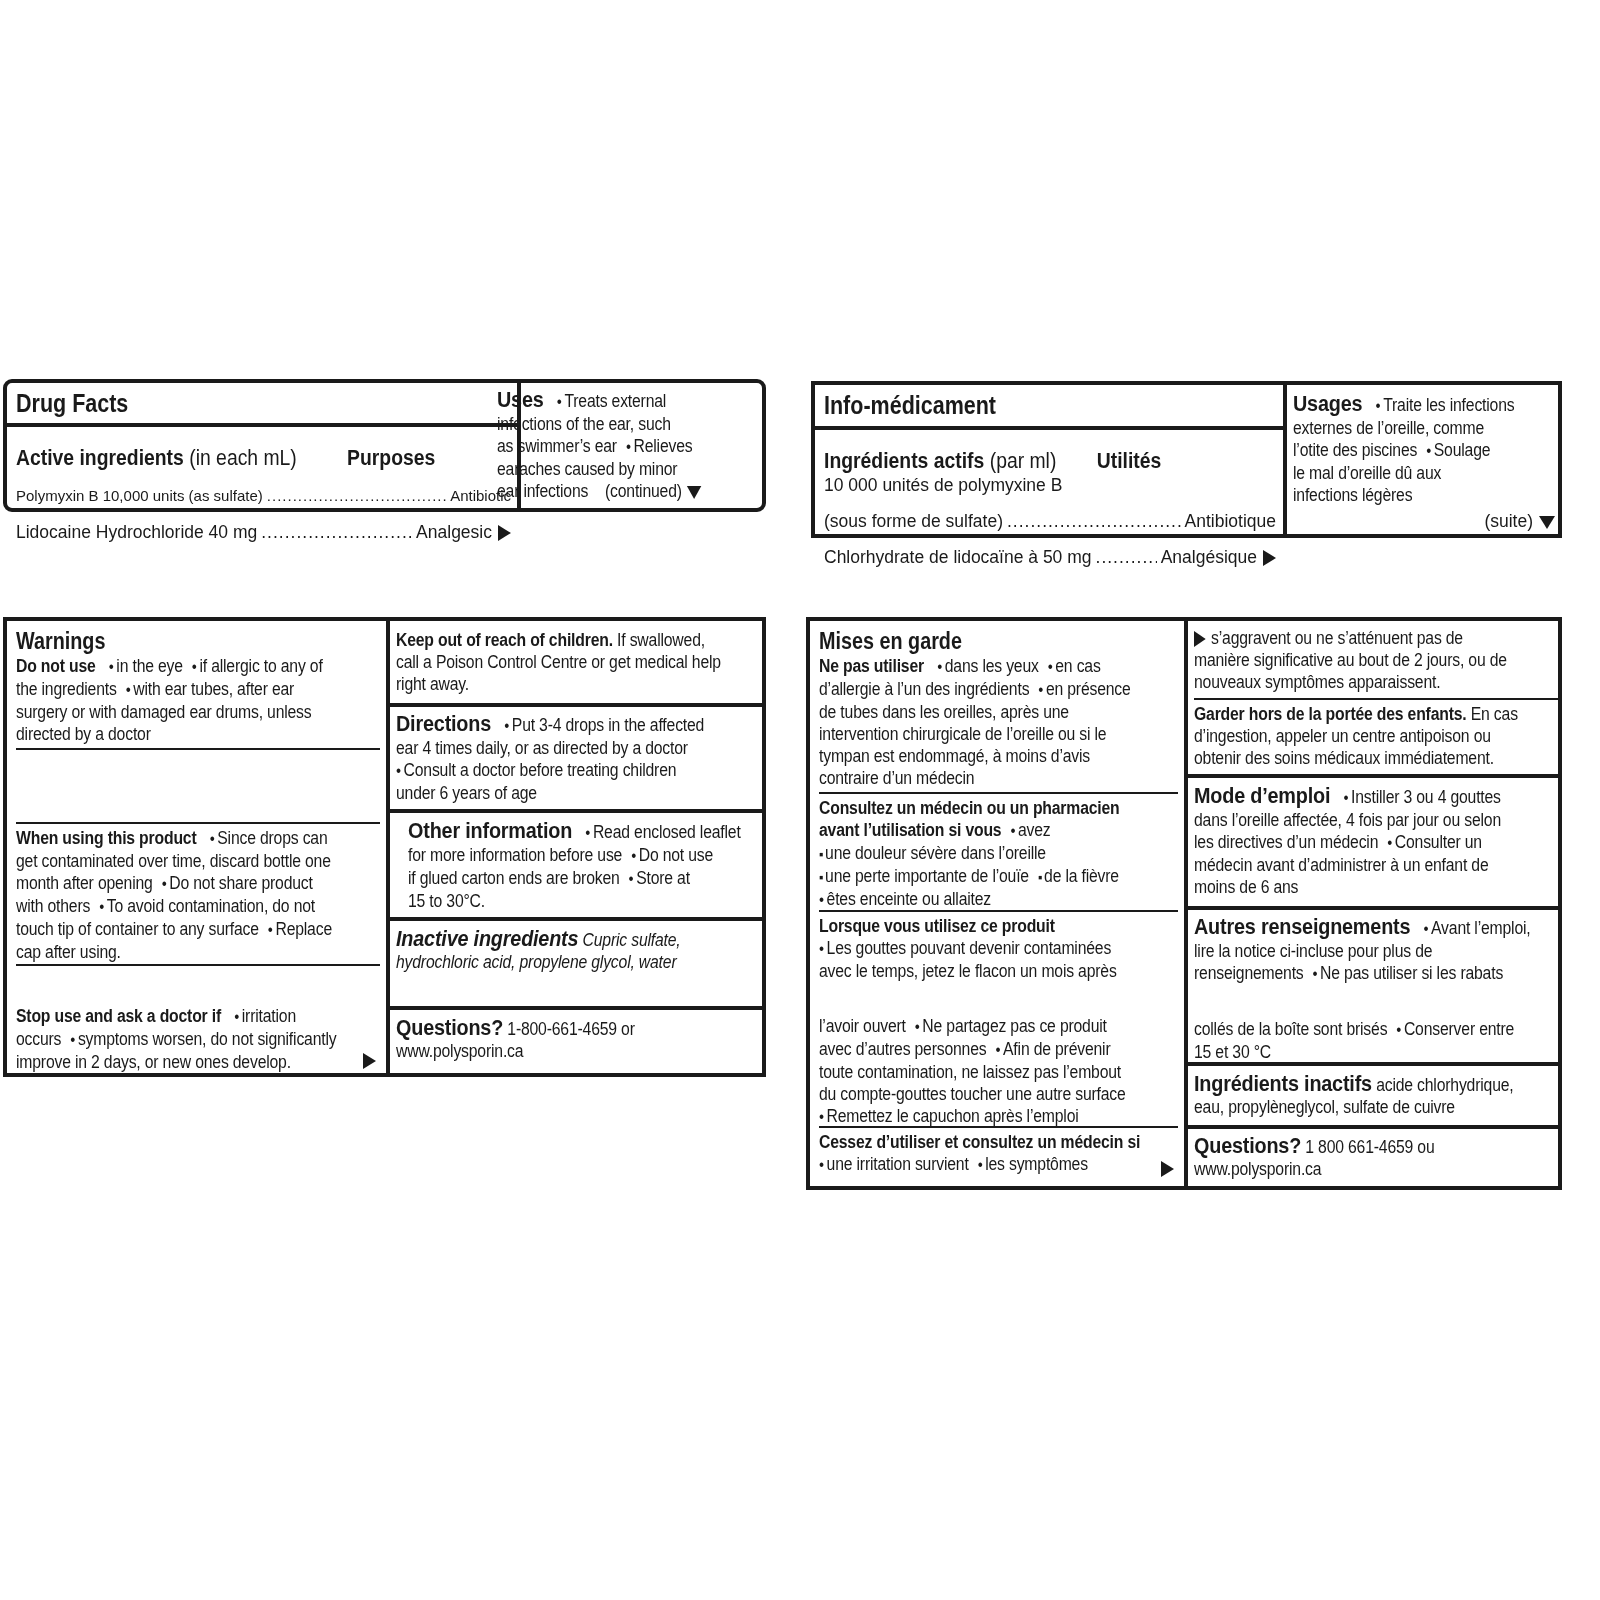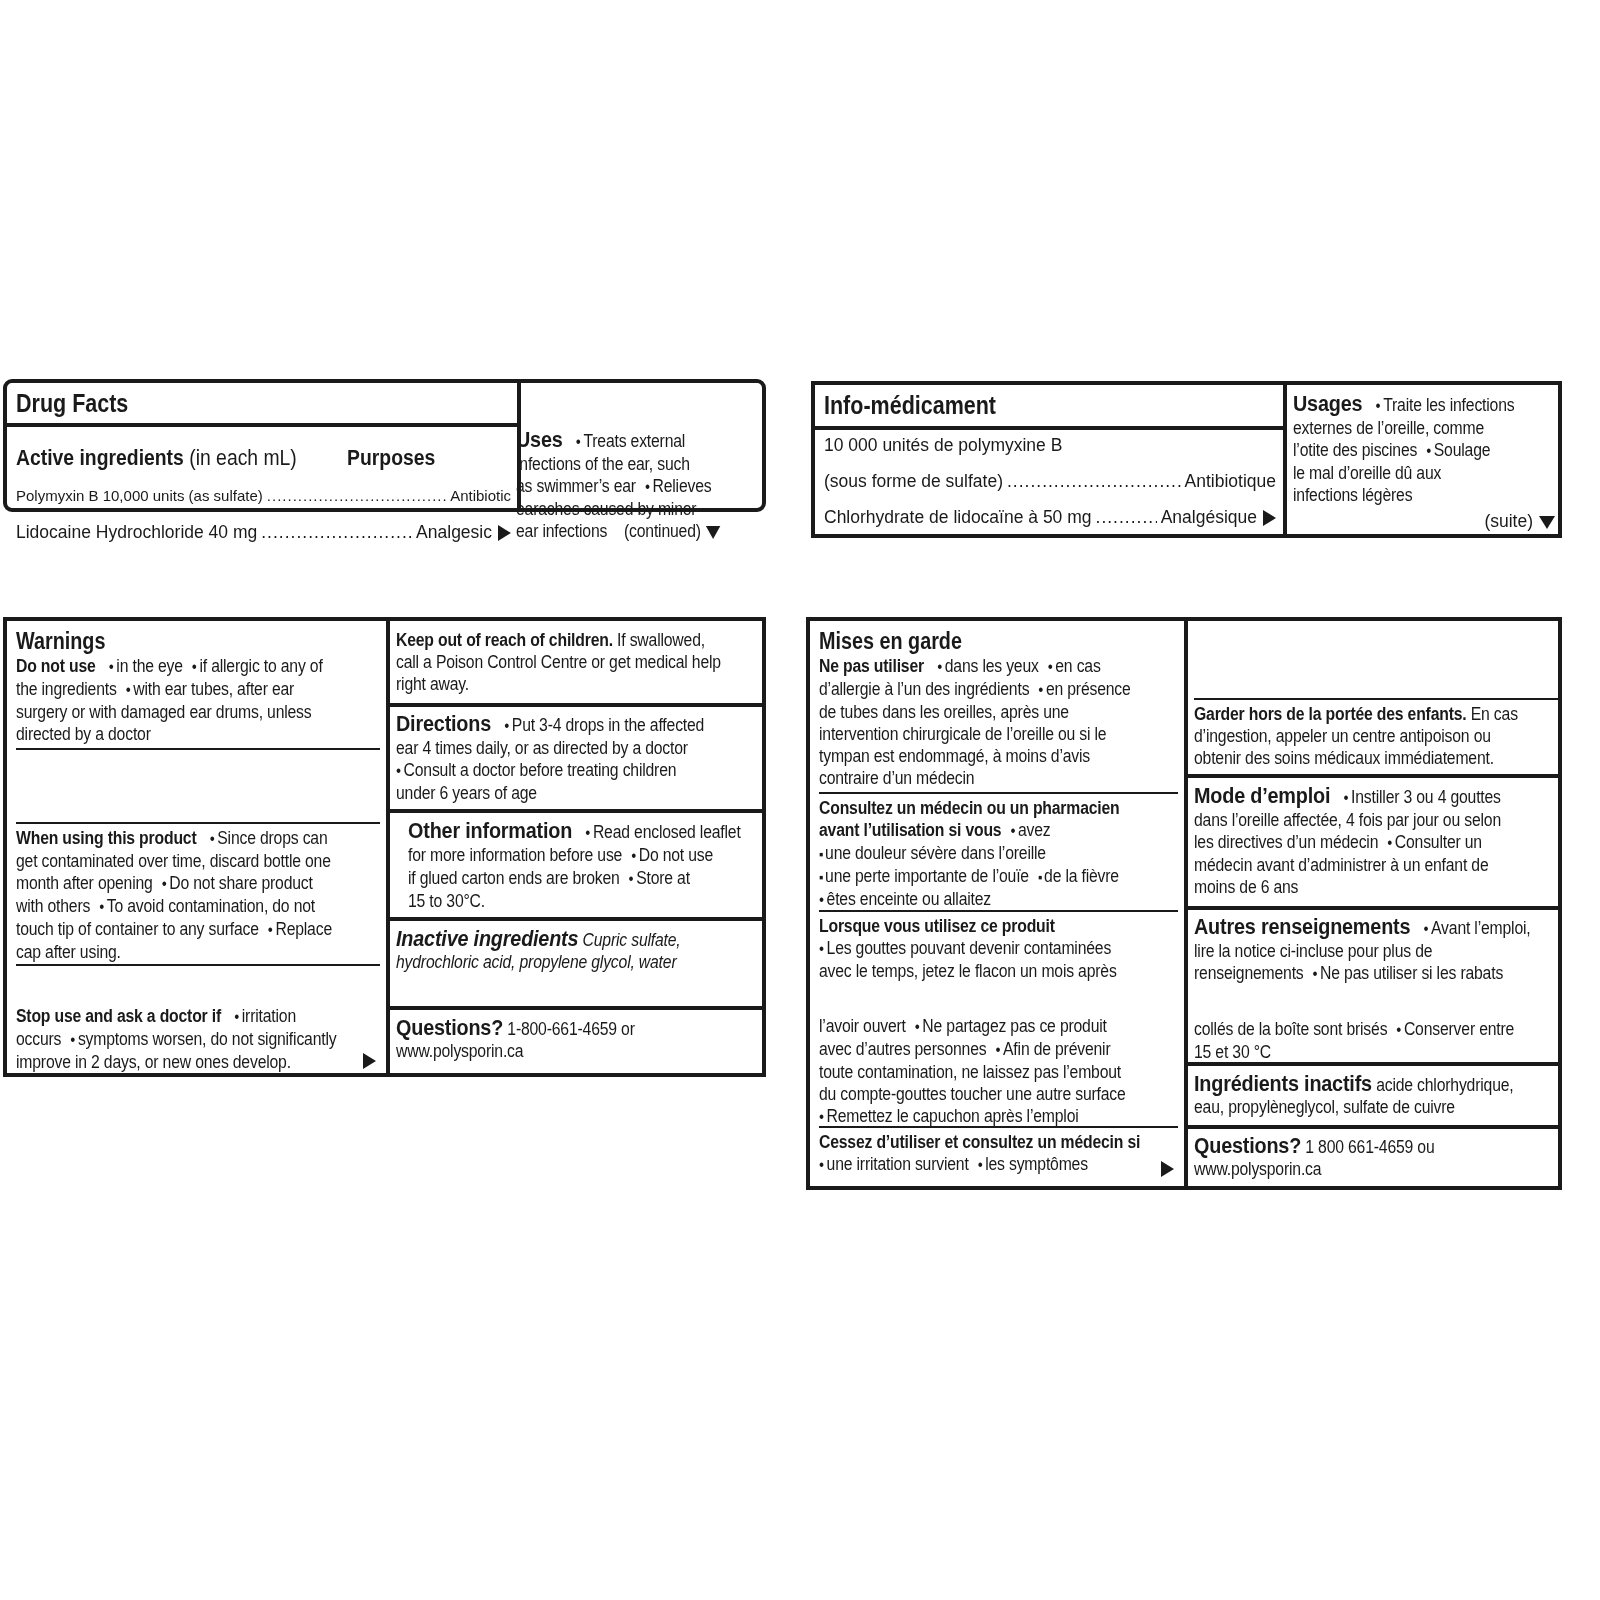--- a/index.html
+++ b/index.html
@@ -51,41 +51,48 @@
       <span class="dots"></span>
       <span>Antibiotic</span>
     </div>
     <div class="row" style="font-size:17.5px; line-height:22px;">
       <span style="white-space:nowrap;">Lidocaine Hydrochloride 40 mg</span>
       <span class="dots"></span>
       <span><span>Analgesic</span><span class="tri-right"></span></span>
     </div>
   </div>
 
-  <div class="cell" style="left:509px; top:6px; width:236px;margin-top:40px;">
+  <div class="cell" style="left:490px; top:6px; width:236px;">
     <div class="txt">
       <span class="head">Uses</span>
       <span class="bul">Treats external</span><br>
       <span>infections of the ear, such</span><br>
       <span>as swimmer’s ear</span><span class="bul">Relieves</span><br>
       <span>earaches caused by minor</span><br>
       <span>ear infections</span>&nbsp;&nbsp;&nbsp;&nbsp;<span>(continued)</span><span class="tri-down"></span>
     </div>
   </div>
 </div>
 
 <div class="panel" style="left:811px; top:381px; width:751px; height:157px;">
   <div class="vline" style="left:468px; top:0; height:149px;"></div>
   <div class="hline-thick" style="left:0; top:41px; width:468px;"></div>
 
   <div class="cell" style="left:9px; top:6px;">
     <div class="title">Info-médicament</div>
   </div>
 
   <div class="cell" style="left:9px; top:49px; width:452px;">
+    <div class="row" style="font-size:22px; line-height:26px;">
+      <span style="transform:scaleX(0.88); transform-origin:left; white-space:nowrap;">
+        <span class="b">Ingrédients actifs</span>
+        <span>(par ml)</span>
+      </span>
+      <span class="b" style="transform:scaleX(0.88); transform-origin:right;">Utilités</span>
+    </div>
     <div style="font-size:17.5px; line-height:22px;">10 000 unités de polymyxine B</div>
     <div class="row" style="font-size:17.5px; line-height:22px;">
       <span style="white-space:nowrap;">(sous forme de sulfate)</span>
       <span class="dots"></span>
       <span>Antibiotique</span>
     </div>
     <div class="row" style="font-size:17.5px; line-height:22px;">
       <span style="white-space:nowrap;">Chlorhydrate de lidocaïne à 50 mg</span>
       <span class="dots"></span>
       <span><span>Analgésique</span><span class="tri-right"></span></span>
@@ -241,20 +248,27 @@
   <div class="hline-thin" style="left:9px; top:505px; width:359px;"></div>
 
   <div class="cell" style="left:9px; top:510px; width:359px;">
     <div class="txt">
       <span class="b">Cessez d’utiliser et consultez un médecin si</span><br>
       <span class="bul first">une irritation survient</span><span class="bul">les symptômes</span>
     </div>
     <span class="tri-right" style="position:absolute; right:4px; top:30px;"></span>
   </div>
 
+  <div class="cell" style="left:384px; top:6px; width:364px;">
+    <div class="txt">
+      <span class="tri-right" style="margin:0 6px 0 0;"></span><span>s’aggravent ou ne s’atténuent pas de</span><br>
+      <span>manière significative au bout de 2 jours, ou de</span><br>
+      <span>nouveaux symptômes apparaissent.</span>
+    </div>
+  </div>
   <div class="hline-thin" style="left:384px; top:77px; width:364px;"></div>
 
   <div class="cell" style="left:384px; top:82px; width:364px;">
     <div class="txt">
       <span class="b">Garder hors de la portée des enfants.</span>
       <span>En cas</span><br>
       <span>d’ingestion, appeler un centre antipoison ou</span><br>
       <span>obtenir des soins médicaux immédiatement.</span>
     </div>
   </div>

